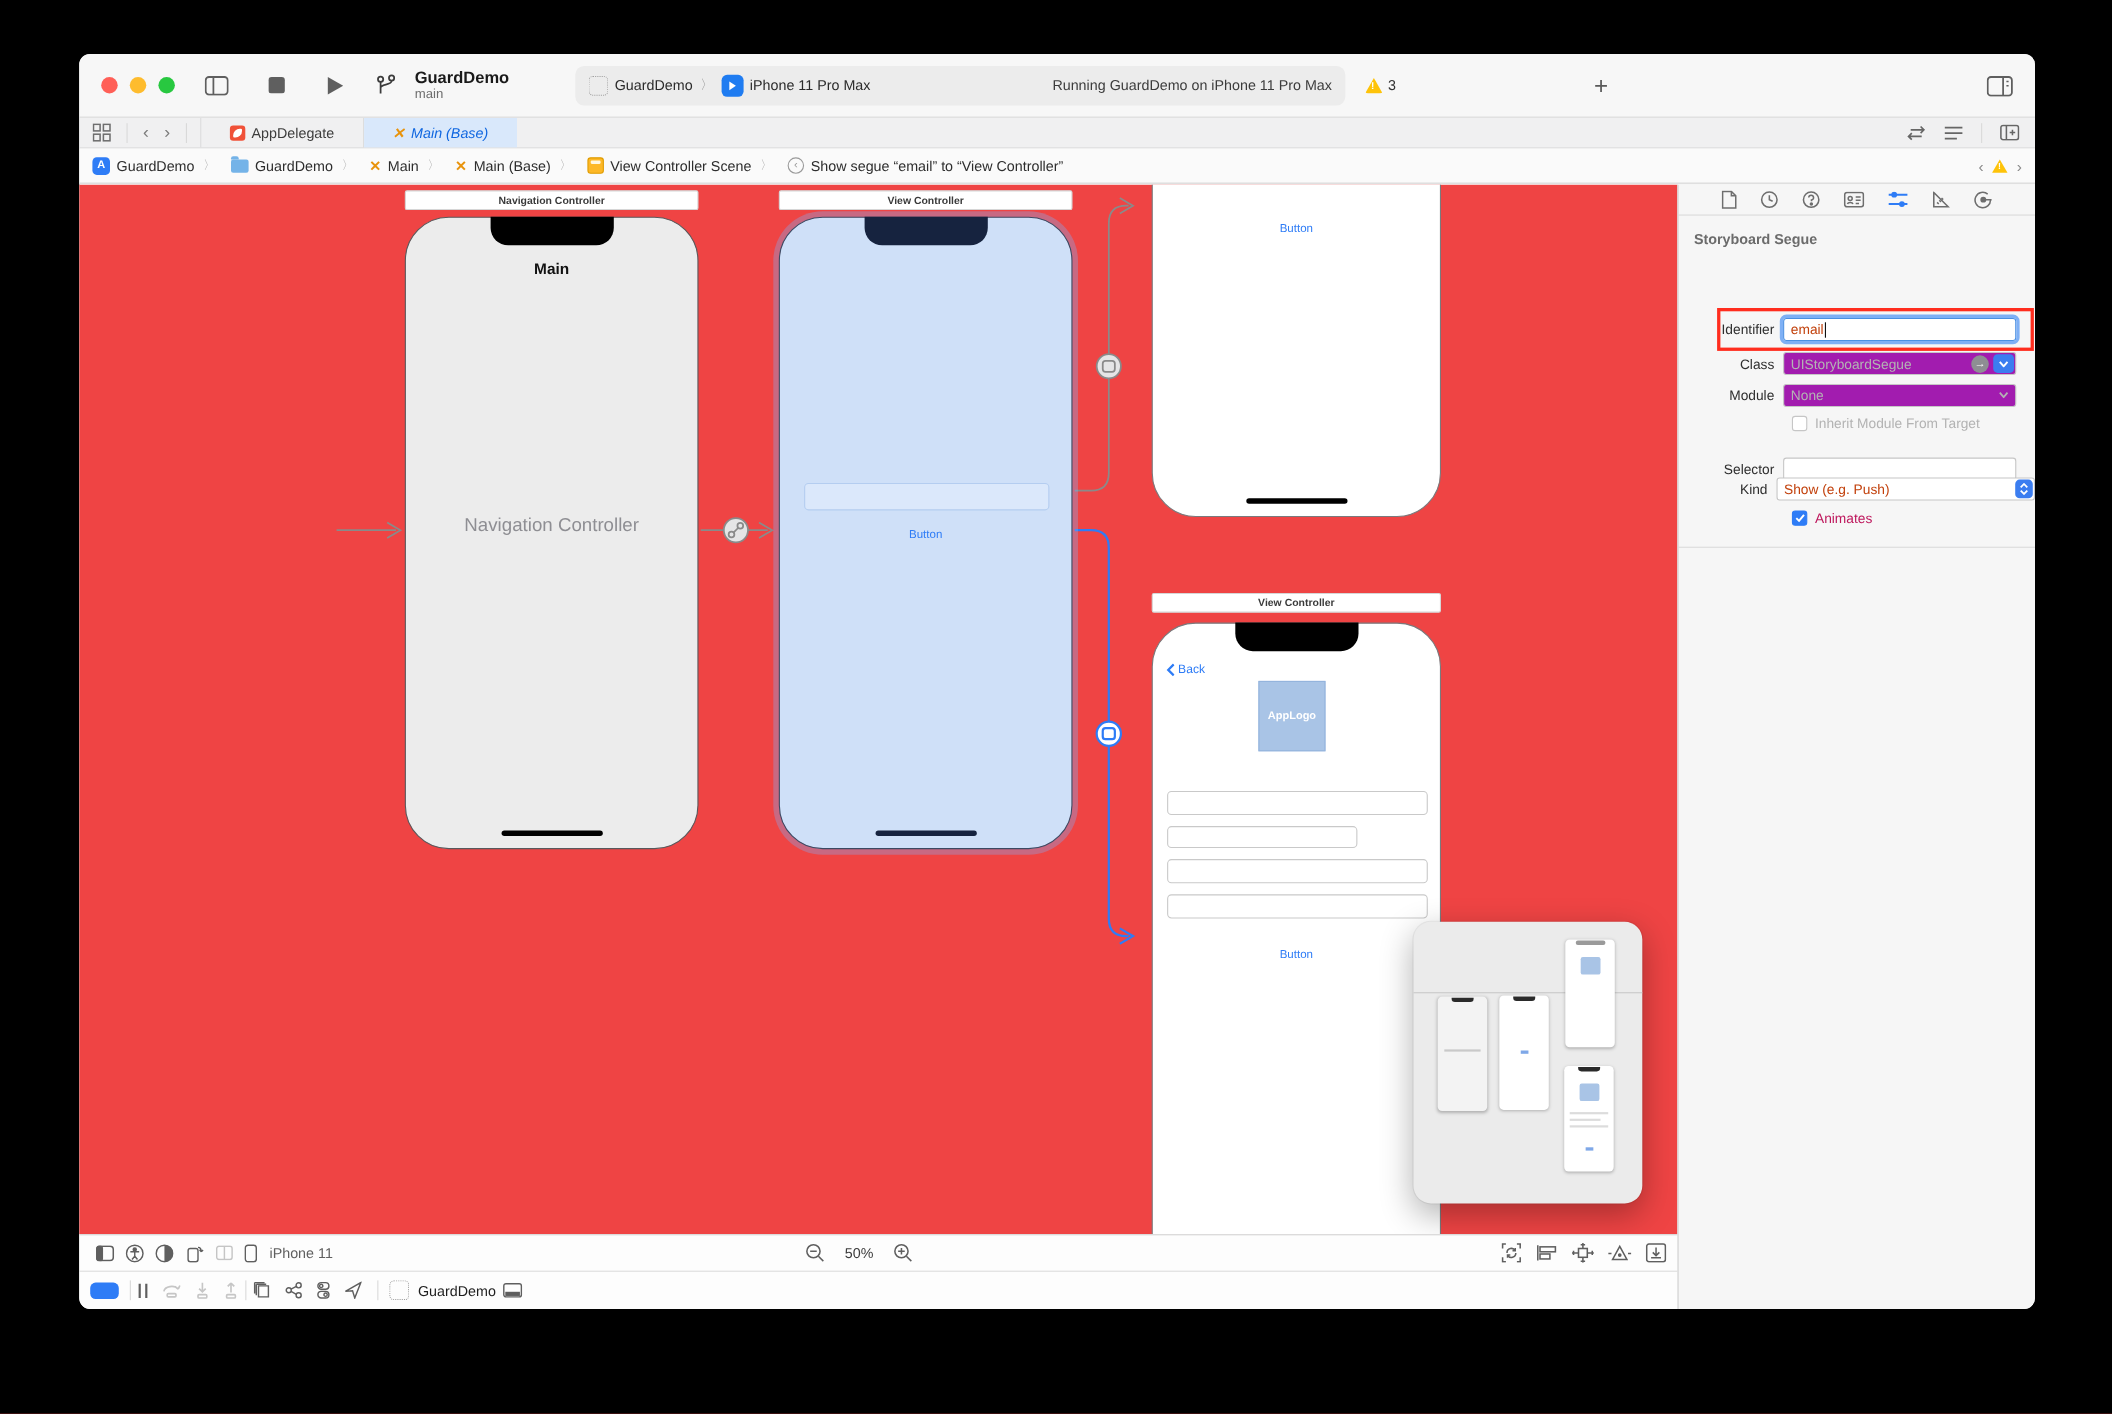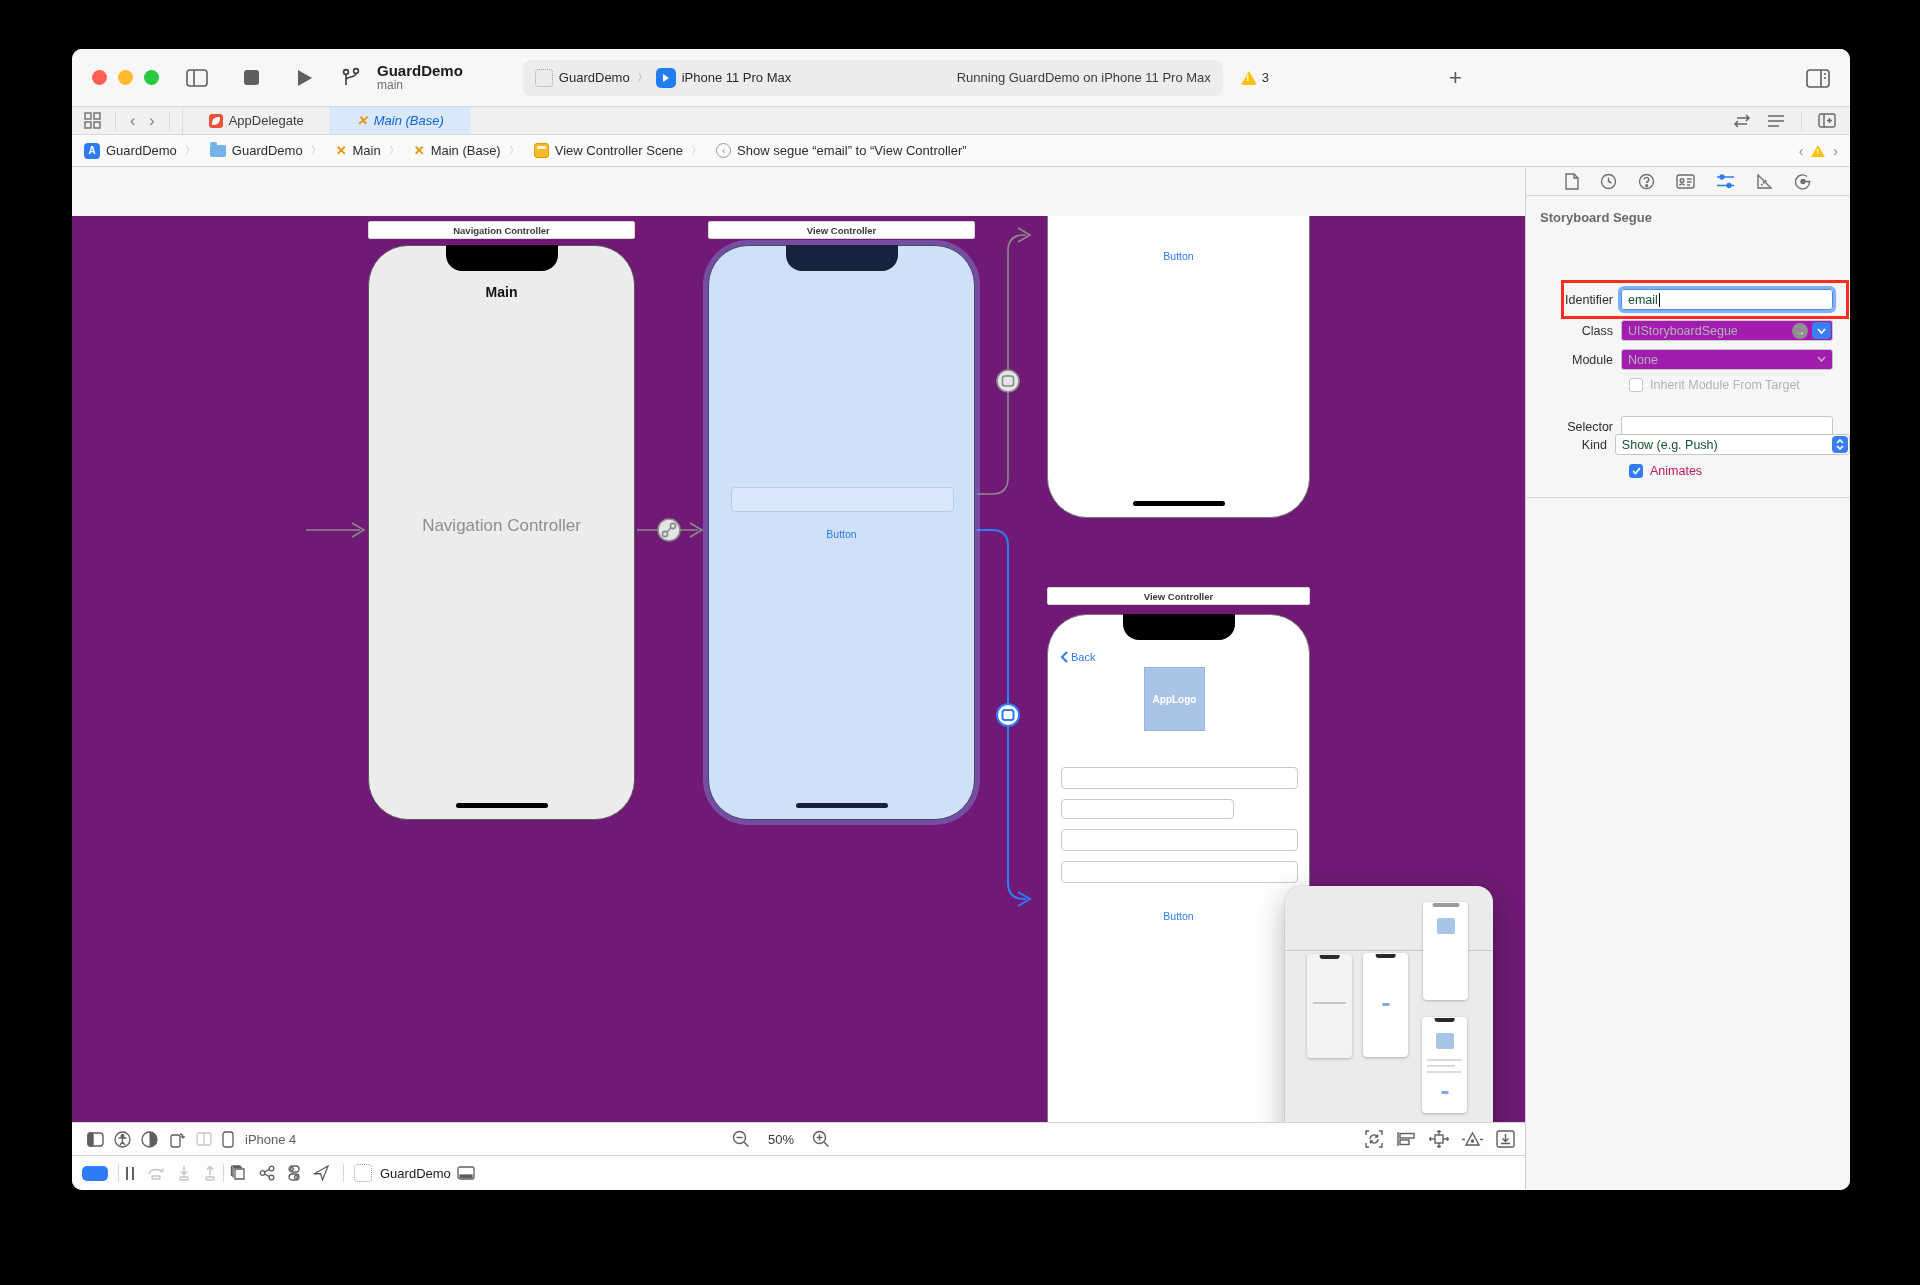--- a/index.html
+++ b/index.html
@@ -57,21 +57,21 @@
   .segue-ic { width:15px; height:15px; border-radius:50%; border:1.4px solid #9a9a9a; color:#9a9a9a;
               display:flex; align-items:center; justify-content:center; font-size:10px; }
   .jump-right { margin-left:auto; display:flex; align-items:center; gap:8px; color:#8a8a8a; font-size:14px; }
   .mini-warn { width:0; height:0; border-left:7px solid transparent; border-right:7px solid transparent;
                border-bottom:12px solid #fec309; position:relative;}
   .mini-warn::after{content:"!"; position:absolute; left:-2px; top:2px; font-size:8px; font-weight:bold; color:#fff;}
 
   
   .main { position:absolute; top:119px; bottom:0; left:0; right:0; display:flex; }
   .editor-col { width:1453px; display:flex; flex-direction:column; }
-  .canvas { position:relative; flex:1; background:#701a75; overflow:hidden;margin-top:48px; }
+  .canvas { position:relative; flex:1; background:#ef4444; overflow:hidden; }
 
   
   .scene-label { position:absolute; background:#fff; border:1px solid #d6d6d6; border-radius:2px;
                  font-size:9.5px; font-weight:bold; color:#3a3a3a; display:flex; align-items:center; justify-content:center; }
   .phone { position:absolute; border:1.5px solid #59595c; background:#ececec; }
   .notch { position:absolute; top:-1px; left:50%; transform:translateX(-50%); width:112px; height:26px;
            background:#000; border-radius:0 0 16px 16px; }
   .home-ind { position:absolute; bottom:11px; left:50%; transform:translateX(-50%); width:92px; height:5px;
               border-radius:3px; background:#000; }
   .btn-txt { position:absolute; width:100%; text-align:center; color:#2e7cf6; font-size:10.5px; }
@@ -101,21 +101,21 @@
   .dbar-app { display:flex; align-items:center; gap:8px; margin-left:10px; color:#1e1e1e; }
   .dbar-right { margin-left:auto; }
 
   
   .inspector { width:325px; background:#f6f6f6; border-left:1px solid #d0d0d0; position:relative; font-size:12.5px; }
   .insp-tabs { height:28px; border-bottom:1px solid #d9d9d9; display:flex; align-items:center; justify-content:space-around; padding:0 28px; color:#6e6e6e; }
   .insp-title { margin:14px 0 0 14px; font-size:13px; font-weight:bold; color:#6b6b6b; }
   .insp-row { position:absolute; display:flex; align-items:center; }
   .insp-label { text-align:right; color:#2e2e2e; padding-right:8px; }
   .fld { height:21px; background:#fff; border:1px solid #c6c6c6; border-radius:3px; font-size:12.5px;
-         display:flex; align-items:center; padding:0 6px; color:#14532d; }
+         display:flex; align-items:center; padding:0 6px; color:#c2410c; }
   .fld.disabled { color:#b3b3b3; background:#a21caf; }
   .focus-ring { outline:3px solid #7eb0f5; outline-offset:0; border-color:#4a90e2; }
   .red-annot { position:absolute; left:35px; top:112px; width:288px; height:39px; border:3px solid #ff2d1e; z-index:5; pointer-events:none; }
   .caret { display:inline-block; width:1.5px; height:14px; background:#111; margin-left:1px; }
   .round-btn { width:16px; height:16px; border-radius:50%; background:#8e8e93; color:#fff; display:flex;
                align-items:center; justify-content:center; font-size:10px; }
   .blue-dd { width:19px; height:17px; border-radius:4px; background:#3b7df0; display:flex; align-items:center; justify-content:center; }
   .stepper { width:16px; height:17px; border-radius:4px; background:#3b7df0; display:flex; flex-direction:column;
              align-items:center; justify-content:center; gap:1px; }
   .chk { width:14px; height:14px; border:1px solid #c6c6c6; border-radius:3px; background:#fff; }
@@ -408,21 +408,21 @@
           <svg class="s" width="16" height="14" viewBox="0 0 16 14" fill="none" stroke="#5f5f5f" stroke-width="1.3">
               <rect x="1" y="1" width="14" height="12" rx="2"></rect>
               <line x1="8" y1="1" x2="8" y2="13"></line>
             </svg>
         </span>
         <span class="ic">
           <svg class="s" width="12" height="17" viewBox="0 0 12 17" fill="none" stroke="#5f5f5f" stroke-width="1.3">
               <rect x="1" y="1" width="10" height="15" rx="2.5"></rect>
             </svg>
         </span>
-        <span style="margin-left:6px">iPhone 4</span>
+        <span style="margin-left:6px">iPhone 11</span>
         <span class="zoom-ctl">
           <span>
             <svg class="s" width="18" height="18" viewBox="0 0 18 18" fill="none" stroke="#5f5f5f" stroke-width="1.4">
                 <circle cx="7.5" cy="7.5" r="6"></circle>
                 <line x1="12" y1="12" x2="16.5" y2="16.5"></line>
                 <line x1="4.5" y1="7.5" x2="10.5" y2="7.5"></line>
               </svg>
           </span>
           <span>50%</span>
           <span>

